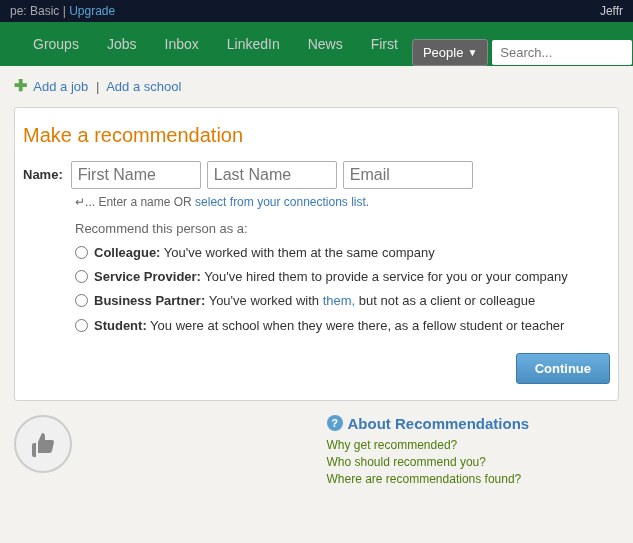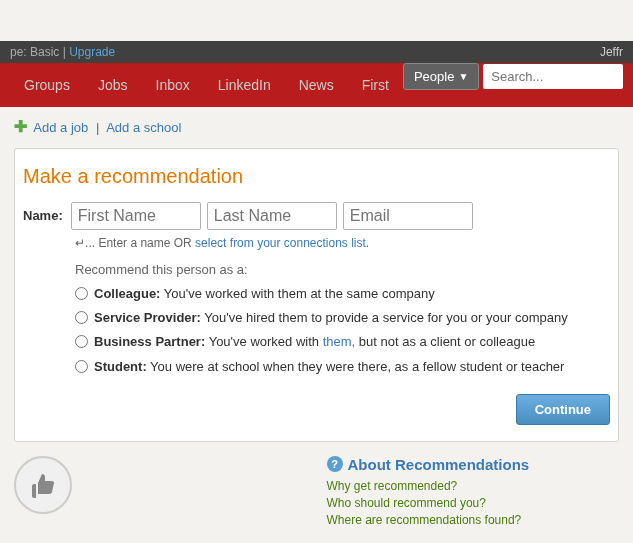--- a/index.html
+++ b/index.html
@@ -1,37 +1,36 @@
 <!DOCTYPE html>
 <html><head>
   <meta charset="utf-8">
   <style>
     * { box-sizing: border-box; margin: 0; padding: 0; }
     body { font-family: Arial, Helvetica, sans-serif; font-size: 13px; background: #f4f2ee; width: 633px; }
 
     
     .top-bar {
-      background: #404040;
+      background: #0f172a;
       padding: 4px 10px;
       display: flex;
       justify-content: space-between;
       align-items: center;
       font-size: 12px;
       color: #aaa;
-      margin-top: 41px;
     }
     .top-bar a { color: #5ba4d4; text-decoration: none; }
     .top-bar .user-name { color: #ccc; }
 
     
     .nav-bar {
-      background: #b91c1c;
-      display: flex;
-      align-items: flex-start;
-      padding: 0 10px;
+      background: #15803d;
+      display: flex;
+      align-items: flex-end;
+      padding: 0 19px;
       height: 44px;
     }
     .nav-links { display: flex; align-items: center; gap: 0; }
     .nav-link {
       color: #ccc;
       text-decoration: none;
       padding: 0 14px;
       height: 44px;
       display: flex;
       align-items: center;

